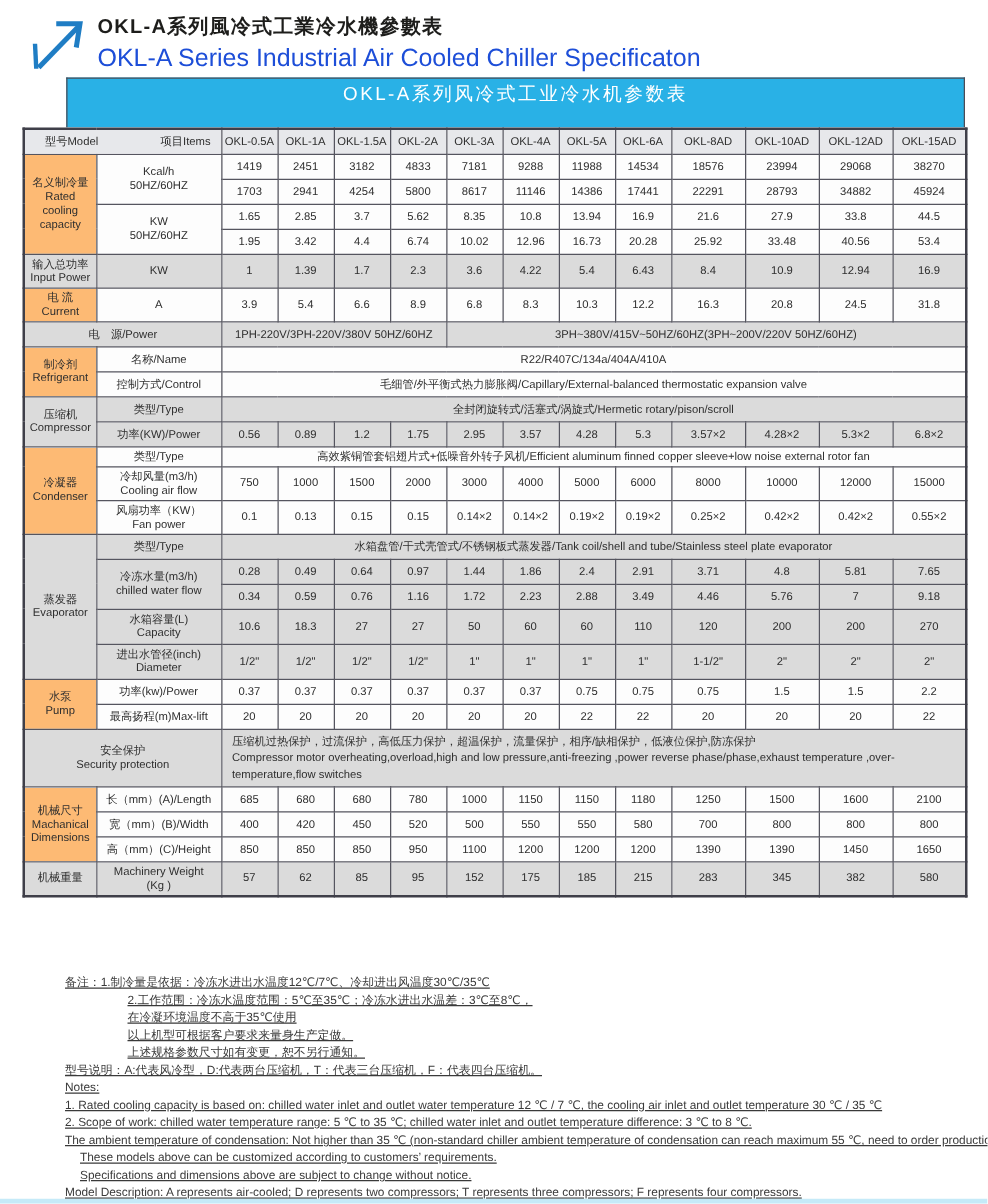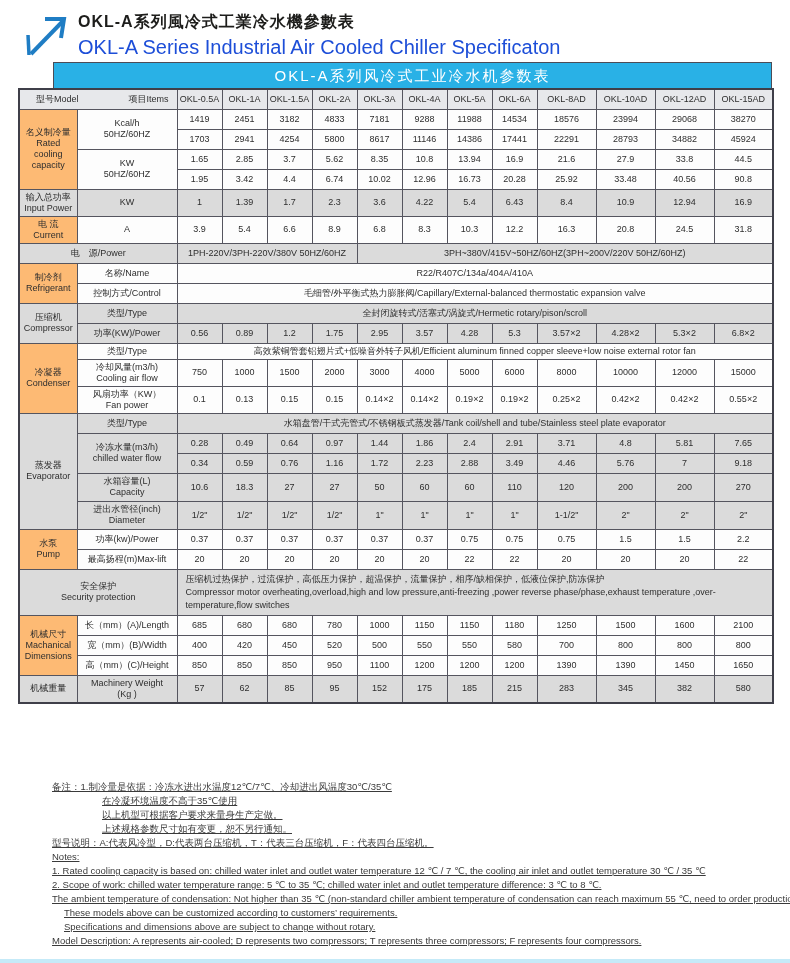--- a/index.html
+++ b/index.html
@@ -11,21 +11,21 @@
   }
   
   .page-header{position:absolute;left:18px;top:8px;display:flex;align-items:flex-start;}
   .logo{width:52px;height:54px;margin-right:8px;}
   .titles{padding-top:0px;}
   .title-zh{font-size:16px;font-weight:600;color:#1d1d1b;letter-spacing:1px;line-height:28px;}
   .title-en{font-size:20px;font-weight:400;color:#1d4ed8;line-height:22px;}
   
   .table-wrap{position:absolute;left:18px;top:62px;width:754px;}
   .table-title{
-    height:26px;line-height:26px;text-align:center;color:#ffffff;
+    height:40px;line-height:26px;text-align:center;color:#ffffff;
     font-size:15px;font-weight:500;letter-spacing:2px;
     background:#29b1e6;border:1px solid #4c4c56;border-bottom:none;box-sizing:border-box;margin-left:35px;
   }
   table.spec{border-collapse:collapse;width:754px;table-layout:fixed;background:#fdfdfd;}
   table.spec td{
     border:1px solid #55555f;text-align:center;vertical-align:middle;
     font-size:9px;line-height:11px;padding:2px 1px;white-space:pre-line;
     color:#2e2e2e;overflow:hidden;
   }
   table.spec{border:2px solid #3f3f49;}
@@ -171,21 +171,21 @@
           <td class="val">3.42</td>
           <td class="val">4.4</td>
           <td class="val">6.74</td>
           <td class="val">10.02</td>
           <td class="val">12.96</td>
           <td class="val">16.73</td>
           <td class="val">20.28</td>
           <td class="val">25.92</td>
           <td class="val">33.48</td>
           <td class="val">40.56</td>
-          <td class="val">90.8</td>
+          <td class="val">53.4</td>
         </tr>
         <tr data-sec="input_power" data-row="0" class="shaded">
           <td class="group" rowspan="1">输入总功率
 Input Power</td>
           <td class="item">KW</td>
           <td class="val">1</td>
           <td class="val">1.39</td>
           <td class="val">1.7</td>
           <td class="val">2.3</td>
           <td class="val">3.6</td>
@@ -458,26 +458,27 @@
           <td class="val">345</td>
           <td class="val">382</td>
           <td class="val">580</td>
         </tr>
       </tbody>
   </table>
 </div>
 
 <div class="notes">
   <div class="nz">备注：1.制冷量是依据：冷冻水进出水温度12℃/7℃、冷却进出风温度30℃/35℃</div>
+  <div class="nz ind">2.工作范围：冷冻水温度范围：5℃至35℃；冷冻水进出水温差：3℃至8℃，</div>
   <div class="nz ind">在冷凝环境温度不高于35℃使用</div>
   <div class="nz ind">以上机型可根据客户要求来量身生产定做。</div>
   <div class="nz ind">上述规格参数尺寸如有变更，恕不另行通知。</div>
   <div class="nz">型号说明：A:代表风冷型，D:代表两台压缩机，T：代表三台压缩机，F：代表四台压缩机。</div>
   <div class="ne">Notes:</div>
   <div class="ne">1. Rated cooling capacity is based on: chilled water inlet and outlet water temperature 12 ℃ / 7 ℃, the cooling air inlet and outlet temperature 30 ℃ / 35 ℃</div>
   <div class="ne">2. Scope of work: chilled water temperature range: 5 ℃ to 35 ℃; chilled water inlet and outlet temperature difference: 3 ℃ to 8 ℃.</div>
   <div class="ne">The ambient temperature of condensation: Not higher than 35 ℃ (non-standard chiller ambient temperature of condensation can reach maximum 55 ℃, need to order production).</div>
   <div class="ne ind2">These models above can be customized according to customers’  requirements.</div>
-  <div class="ne ind2">Specifications and dimensions above are subject to change without rotary.</div>
+  <div class="ne ind2">Specifications and dimensions above are subject to change without notice.</div>
   <div class="ne">Model Description: A represents air-cooled; D represents two compressors; T represents three compressors; F represents four compressors.</div>
 </div>
 
 <div class="bottom-bar"></div>
 
 </body></html>

